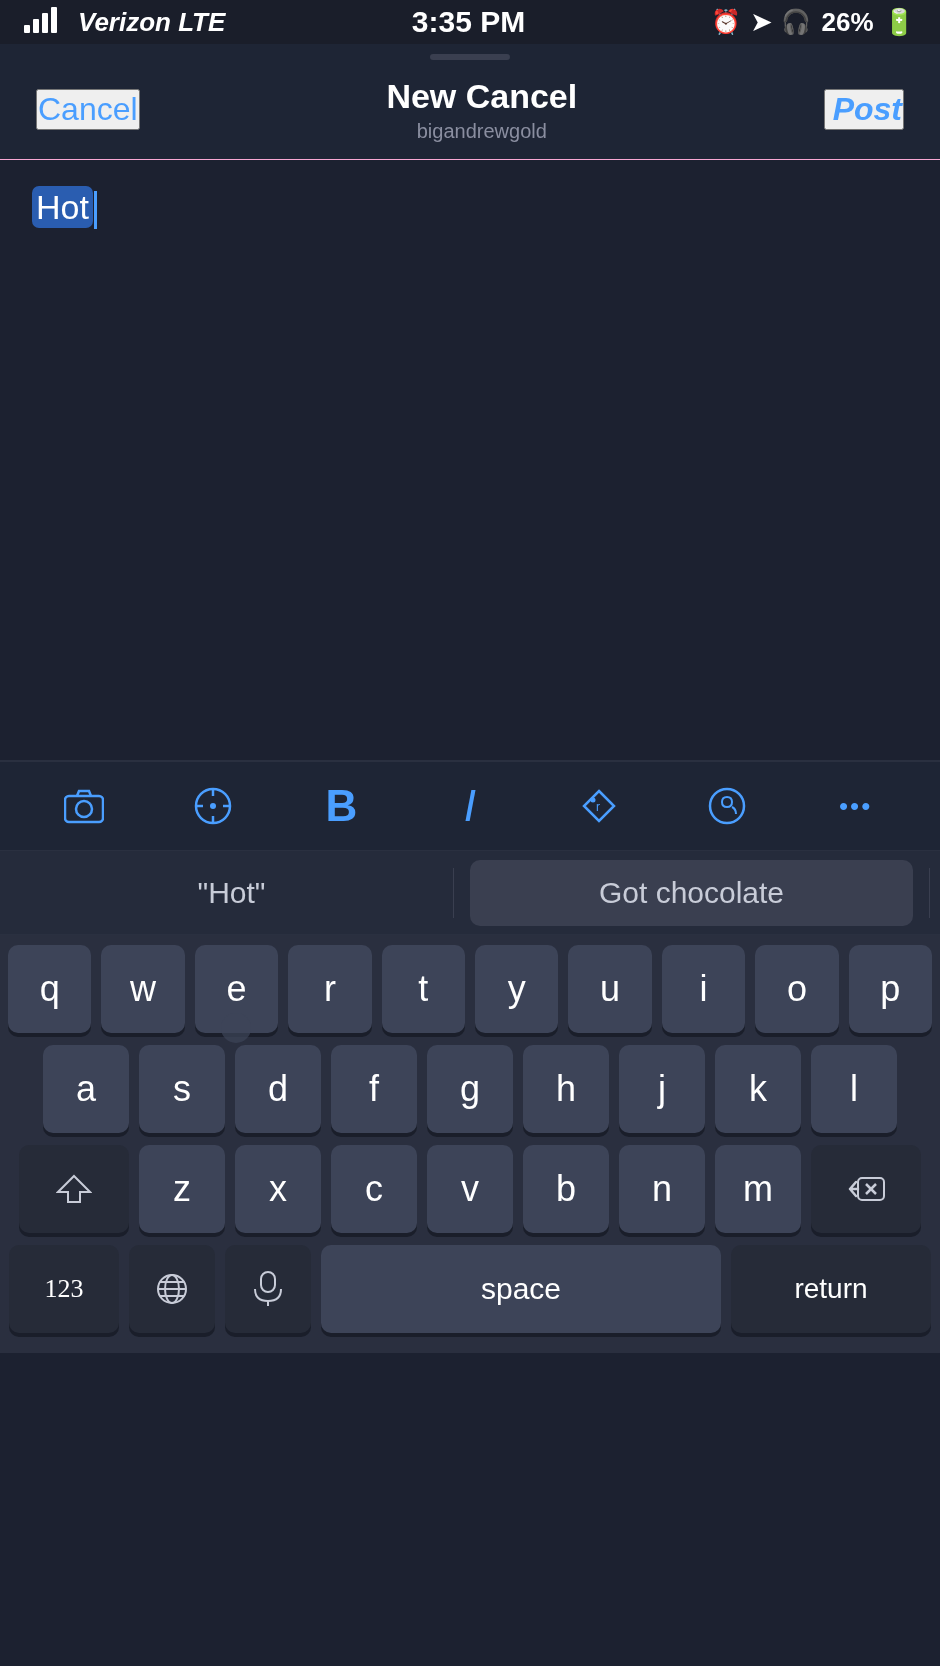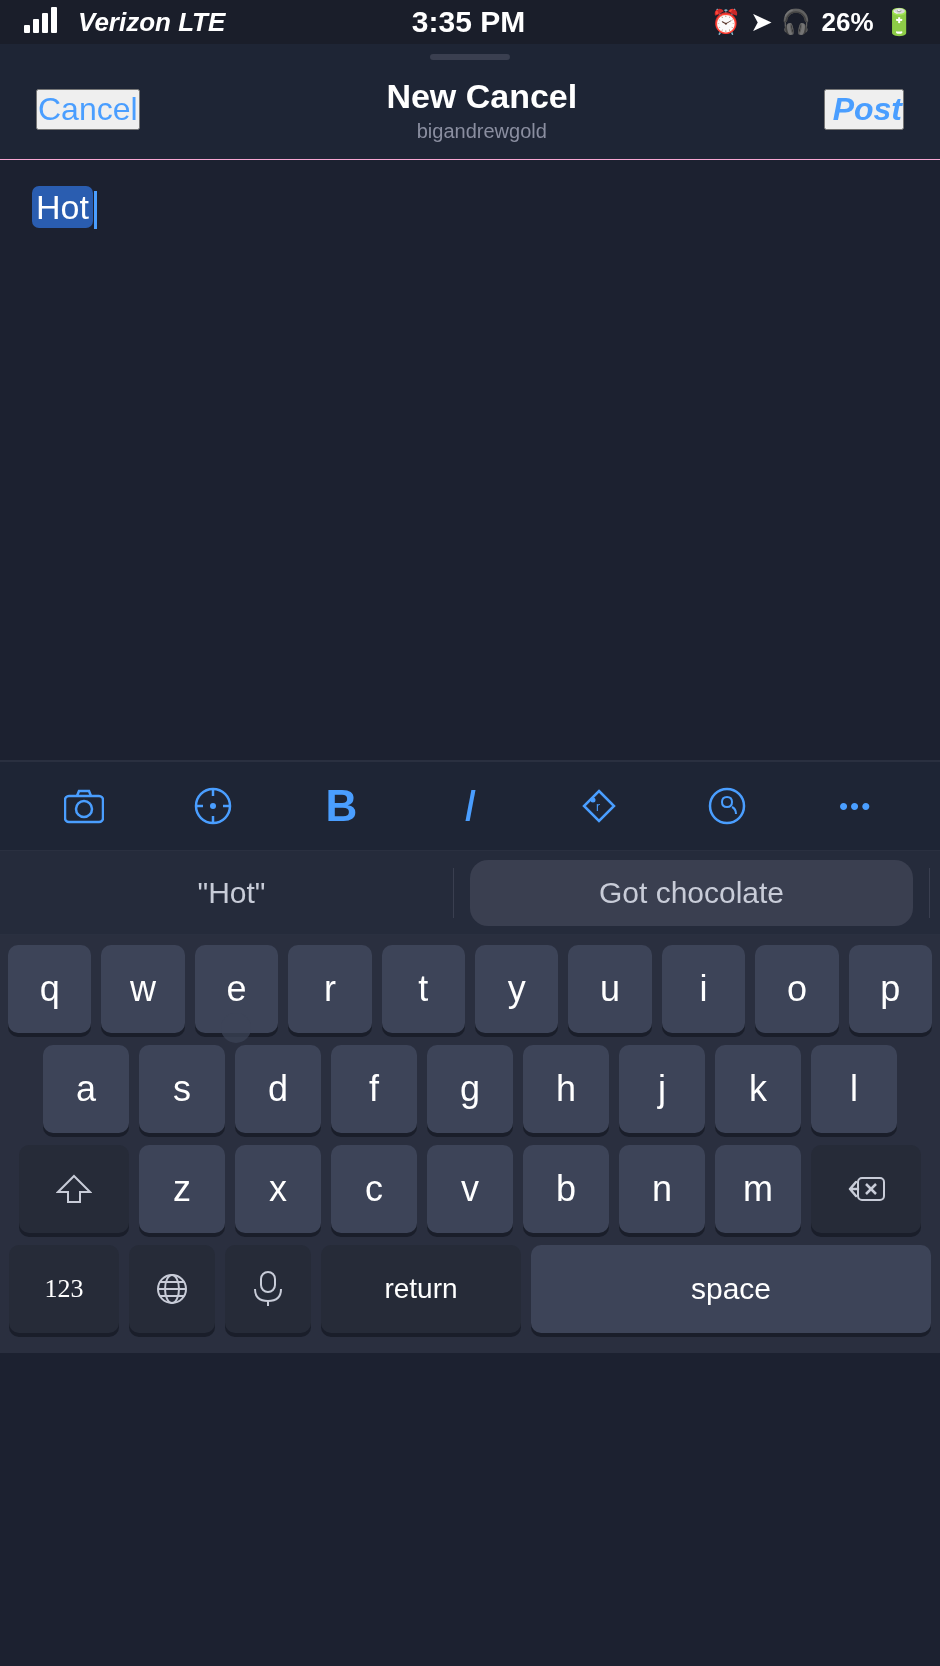--- a/index.html
+++ b/index.html
@@ -145,21 +145,21 @@
     .autocomplete-item {
       flex: 1;
       text-align: center;
       color: #c8ccd8;
       font-size: 30px;
       padding: 16px 10px;
       cursor: pointer;
     }
     .autocomplete-item-center {
       background: #3a3f50;
-      border-radius: 18px;
+      border-radius: 10px;
       font-weight: 500;
       margin: 0 16px;
     }
     .autocomplete-divider {
       width: 1px;
       height: 50px;
       background: #3a3f50;
     }
 
     
@@ -384,16 +384,16 @@
         <line x1="5" y1="24" x2="29" y2="24" stroke="#c8ccd8" stroke-width="2"></line>
       </svg>
     </div>
     <div class="key key-mic">
       <svg width="30" height="36" viewBox="0 0 30 36" fill="none">
         <rect x="8" y="1" width="14" height="20" rx="7" stroke="#c8ccd8" stroke-width="2"></rect>
         <path d="M2 18 Q2 30 15 30 Q28 30 28 18" stroke="#c8ccd8" stroke-width="2" fill="none"></path>
         <line x1="15" y1="30" x2="15" y2="35" stroke="#c8ccd8" stroke-width="2"></line>
       </svg>
     </div>
+    <div class="key key-space">space</div>
     <div class="key key-return">return</div>
-    <div class="key key-space">space</div>
   </div>
 </div>
 
 </body></html>

